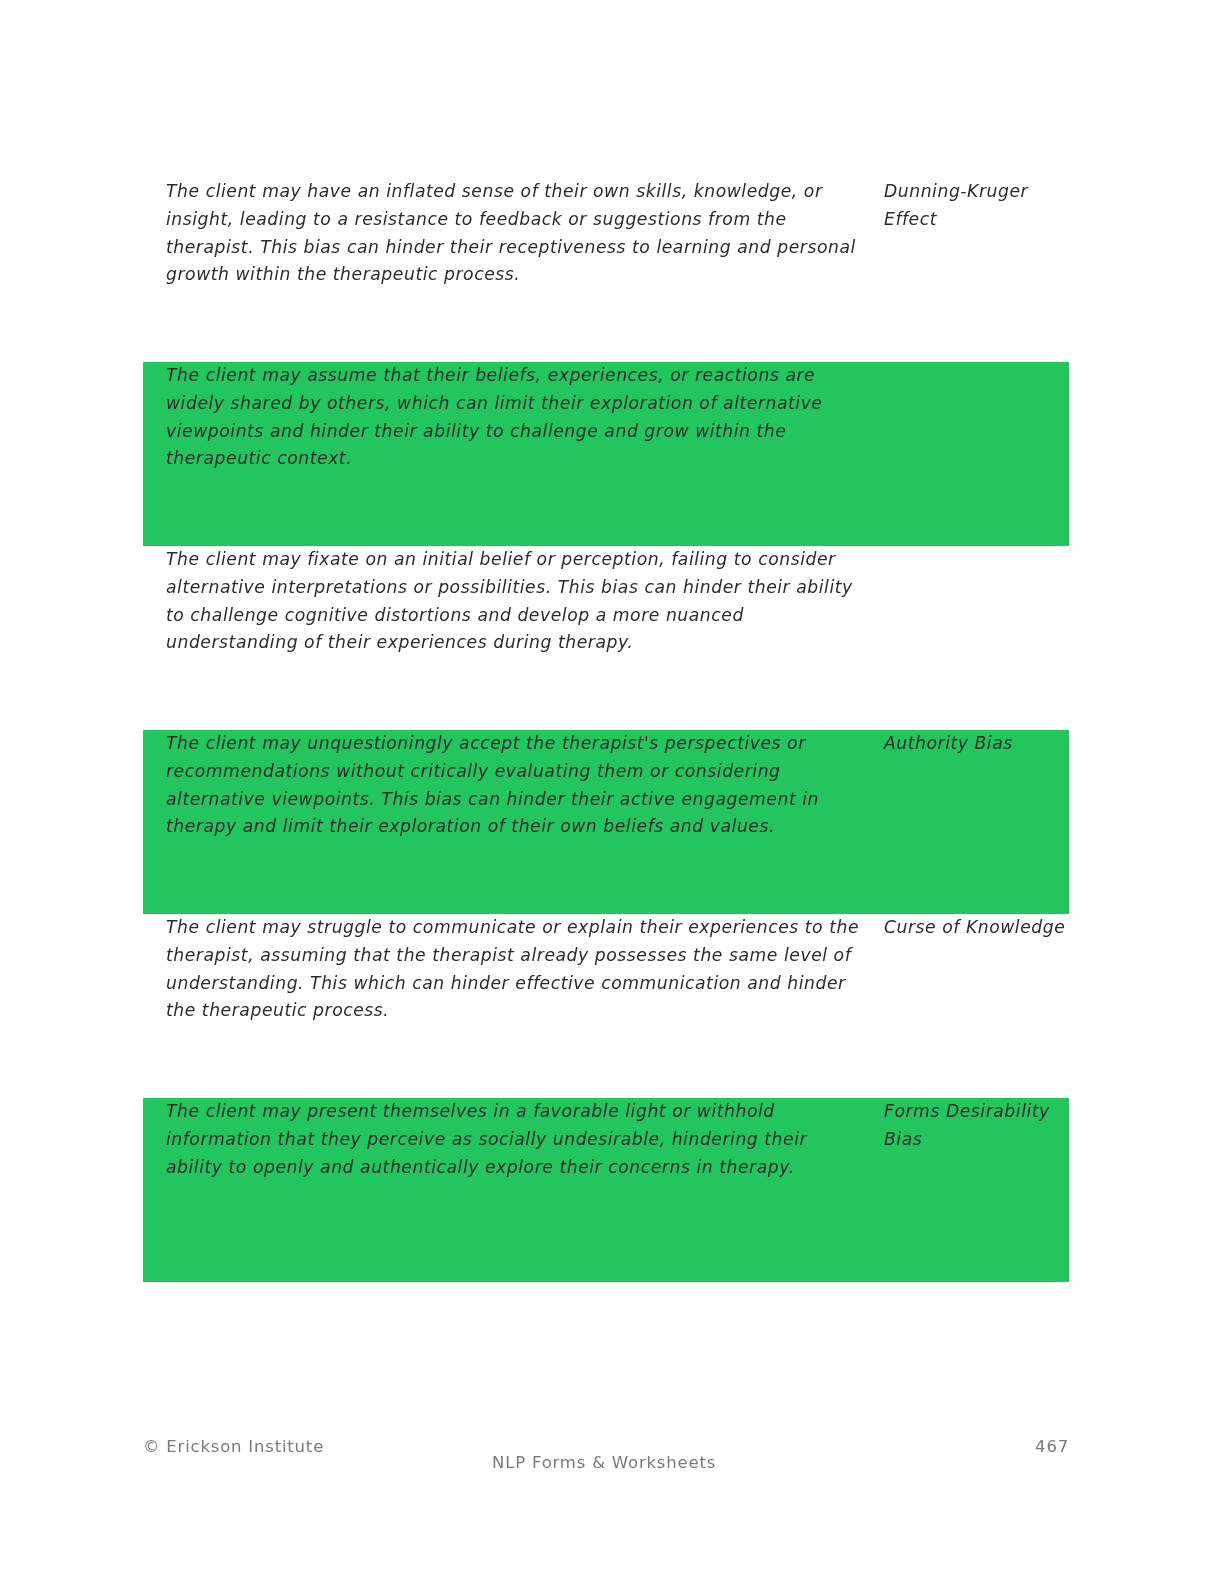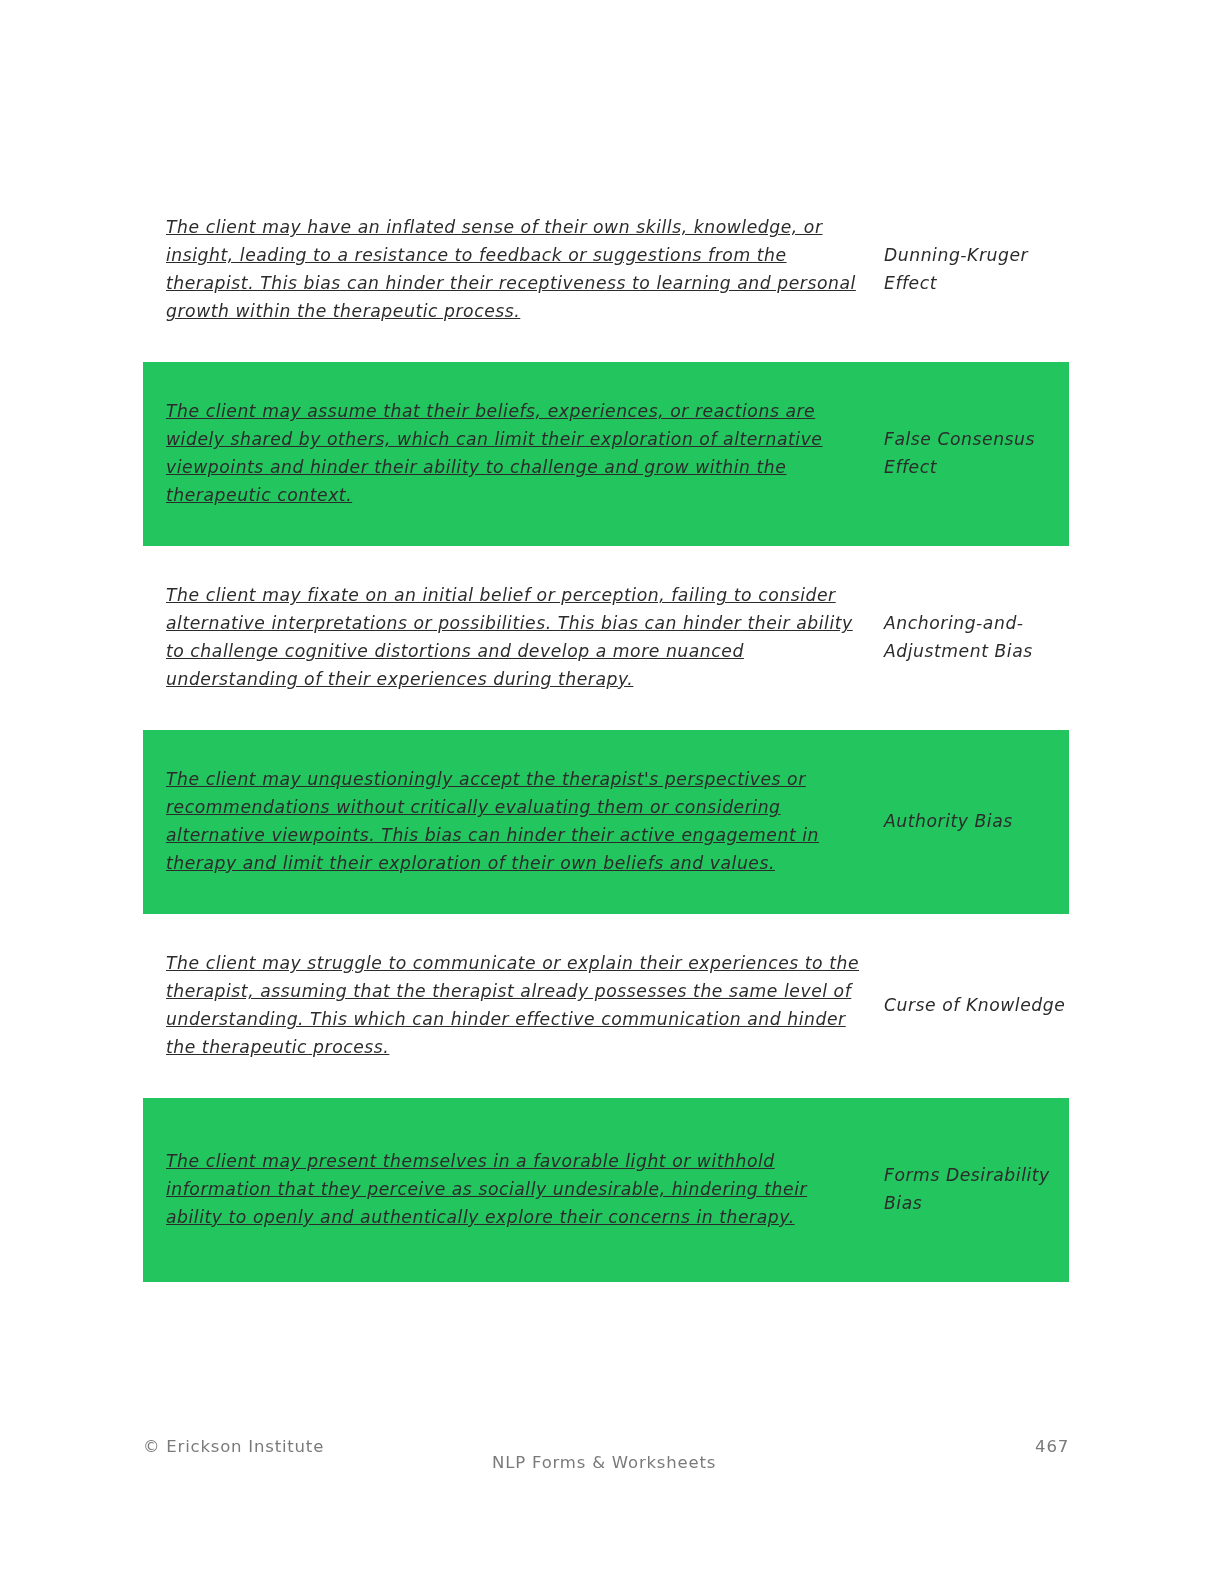--- a/index.html
+++ b/index.html
@@ -16,23 +16,22 @@
     }
     .table {
       position: absolute;
       left: 143px;
       top: 178px;
       width: 926px;
     }
     .row {
       height: 184px;
       display: flex;
-      align-items: center;
+      align-items: flex-start;
       box-sizing: border-box;
-      text-decoration: underline;
     }
     .row.shaded {
       background: #22c55e;
     }
     .desc {
       width: 700px;
       padding-left: 23px;
       font-style: italic;
       font-size: 17.2px;
       line-height: 27.8px;
@@ -69,25 +68,23 @@
 </head>
 <body>
 
 <div class="table">
   <div class="row">
     <div class="desc">The client may have an inflated sense of their own skills, knowledge, or insight, leading to a resistance to feedback or suggestions from the therapist. This bias can hinder their receptiveness to learning and personal growth within the therapeutic process.</div>
     <div class="bias">Dunning-Kruger Effect</div>
   </div>
   <div class="row shaded">
     <div class="desc">The client may assume that their beliefs, experiences, or reactions are widely shared by others, which can limit their exploration of alternative viewpoints and hinder their ability to challenge and grow within the therapeutic context.</div>
-    <div class="bias">False Consensus Effect</div>
   </div>
   <div class="row">
     <div class="desc">The client may fixate on an initial belief or perception, failing to consider alternative interpretations or possibilities. This bias can hinder their ability to challenge cognitive distortions and develop a more nuanced understanding of their experiences during therapy.</div>
-    <div class="bias">Anchoring-and-Adjustment Bias</div>
   </div>
   <div class="row shaded">
     <div class="desc">The client may unquestioningly accept the therapist's perspectives or recommendations without critically evaluating them or considering alternative viewpoints. This bias can hinder their active engagement in therapy and limit their exploration of their own beliefs and values.</div>
     <div class="bias">Authority Bias</div>
   </div>
   <div class="row">
     <div class="desc">The client may struggle to communicate or explain their experiences to the therapist, assuming that the therapist already possesses the same level of understanding. This which can hinder effective communication and hinder the therapeutic process.</div>
     <div class="bias">Curse of Knowledge</div>
   </div>
   <div class="row shaded">

